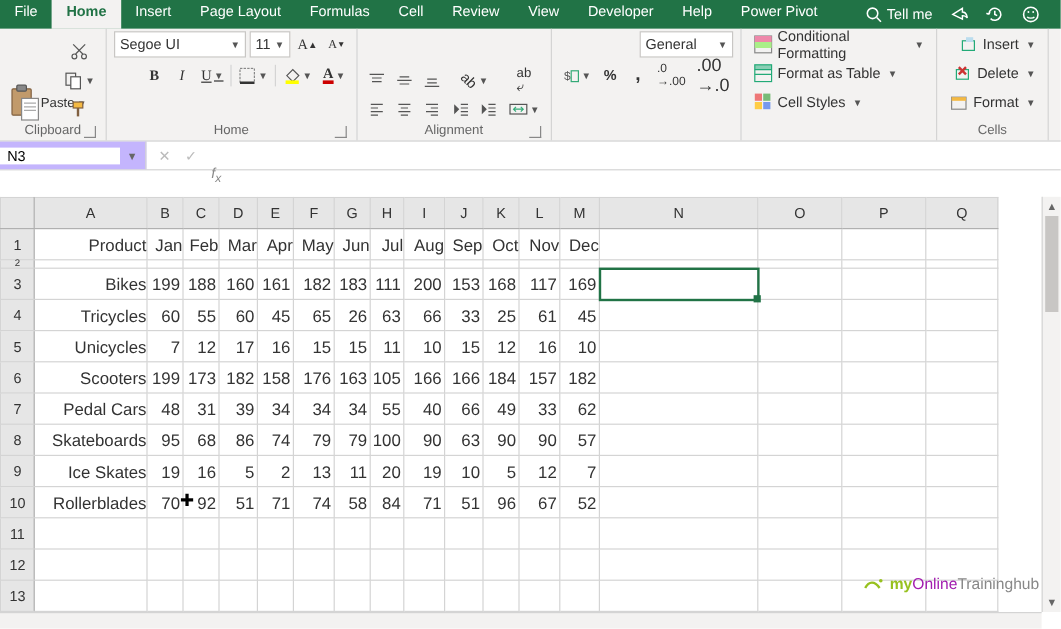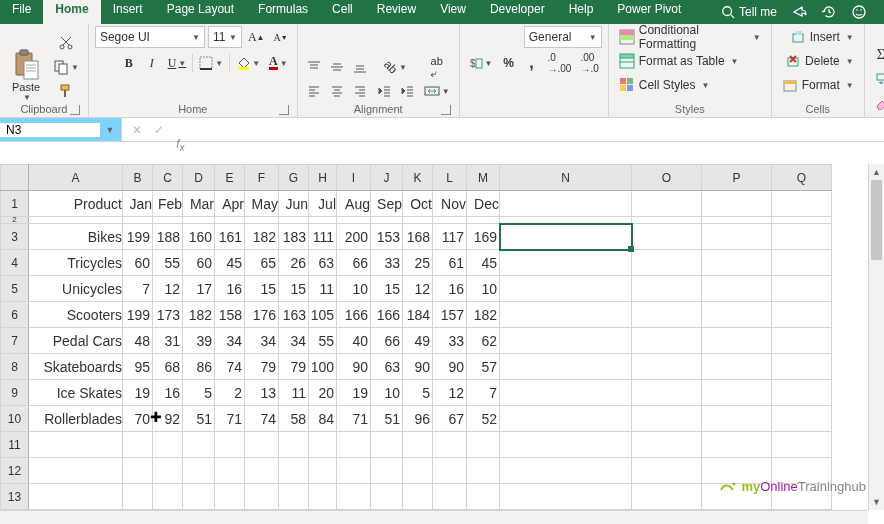--- a/index.html
+++ b/index.html
@@ -16,30 +16,30 @@
   
   .ribbon { height: 94px; background: #f3f2f1; border-bottom: 1px solid #d4d4d4; display: flex; }
   .group { border-right: 1px solid #d4d4d4; padding: 2px 6px 0 6px; display: flex; flex-direction: column; }
   .group-body { flex: 1; display: flex; align-items: flex-end; gap: 4px; }
   .group-label { text-align: center; font-size: 11px; color: #666; padding: 1px 0 2px 0; position: relative; }
   .group-label .dialog-launcher { position: absolute; right: 2px; bottom: 2px; width: 10px; height: 10px; border: 1px solid #888; border-top: none; border-left: none; }
   .col { display: flex; flex-direction: column; gap: 2px; }
   .row { display: flex; align-items: center; gap: 3px; }
   .btn { min-width: 20px; height: 22px; display: inline-flex; align-items: center; justify-content: center; padding: 0 3px; cursor: pointer; }
   .dd-arrow { font-size: 8px; margin-left: 2px; color: #555; }
-  .big-btn { width: 40px; display: flex; flex-direction: column; align-items: center; font-size: 11px; cursor: pointer; padding-top: 2px; }
+  .big-btn { width: 40px; display: flex; flex-direction: row; align-items: center; font-size: 11px; cursor: pointer; padding-top: 2px; }
   .big-btn .icon { font-size: 24px; }
 
   .combo { background: #fff; border: 1px solid #c8c6c4; height: 22px; display: flex; align-items: center; padding: 0 4px; font-size: 12px; }
   .combo.font { width: 110px; }
   .combo.size { width: 34px; }
 
   
   .fbar { height: 24px; border-bottom: 1px solid #d4d4d4; display: flex; align-items: center; }
-  .namebox { width: 122px; border-right: 1px solid #d4d4d4; height: 100%; display: flex; align-items: center; background: #7dd3fc; }
+  .namebox { width: 122px; border-right: 1px solid #d4d4d4; height: 100%; display: flex; align-items: center; background: #c4b5fd; }
   .namebox input { border: none; width: 100px; padding: 0 6px; font-size: 12px; outline: none; }
   .namebox .dd { width: 20px; text-align: center; color: #666; font-size: 9px; }
   .fbar .fxarea { display: flex; align-items: center; gap: 12px; padding: 0 10px; color: #888; }
   .fbar .fx { font-style: italic; margin-top: 32px; }
 
   
   .grid-area { position: absolute; top: 164px; left: 0; right: 0; bottom: 0; overflow: hidden; background: #fff; }
   table.sheet { border-collapse: collapse; table-layout: fixed; }
   table.sheet th, table.sheet td { border: 1px solid #d4d4d4; font-size: 14px; font-weight: 400; height: 26px; background: #fff; }
   table.sheet .rowhdr, table.sheet .colhdr, table.sheet .corner { background: #e6e6e6; font-size: 12px; color: #333; text-align: center; font-weight: 400; }
@@ -313,21 +313,21 @@
               <svg width="14" height="14">
                 <text x="1" y="11" font-size="10" fill="#555">$</text>
                 <rect x="7" y="3" width="6" height="9" fill="none" stroke="#3a7"></rect>
               </svg>
             </span>
             <span class="dd-arrow">▼</span>
           </div>
         <div class="btn" style="font-weight:bold">%</div>
         <div class="btn" style="font-weight:bold;font-size:16px">,</div>
         <div class="btn" style="font-size:10px">.0<br>→.00</div>
-        <div class="btn" style="font-size:10px">.00<br>→.0</div>
+        <div class="btn" style="font-size:15px">.00<br>→.0</div>
       </div>
     </div>
   </div>
 
   <div class="group">
     <div class="group-body col">
       <div class="styles-item">
         <span>
             <svg width="16" height="16">
               <rect x="1" y="1" width="14" height="14" fill="none" stroke="#888"></rect>
@@ -356,21 +356,20 @@
               <rect x="1" y="1" width="6" height="6" fill="#e77"></rect>
               <rect x="8" y="1" width="6" height="6" fill="#7b7"></rect>
               <rect x="1" y="8" width="6" height="6" fill="#fc4"></rect>
               <rect x="8" y="8" width="6" height="6" fill="#79e"></rect>
             </svg>
           </span>
         <span>Cell Styles</span>
           <span class="dd-arrow">▼</span>
       </div>
     </div>
-    <div class="group-label"><span>Styles</span></div>
   </div>
 
   <div class="group">
     <div class="group-body col">
       <div class="cells-item">
           <span>
             <svg width="16" height="16">
               <rect x="3" y="5" width="10" height="8" fill="none" stroke="#2a7"></rect>
               <rect x="6" y="2" width="6" height="4" fill="#bde"></rect>
             </svg>

